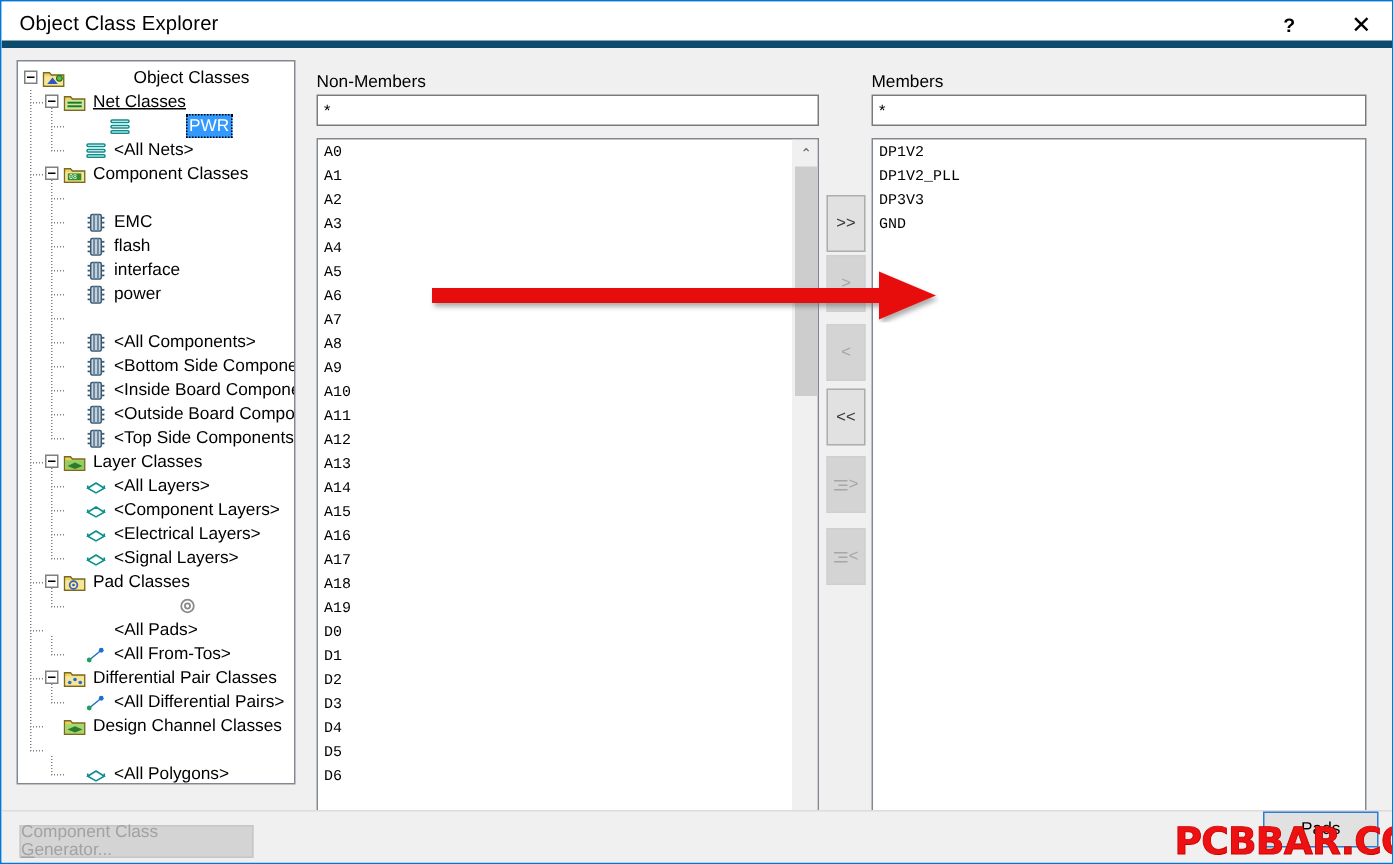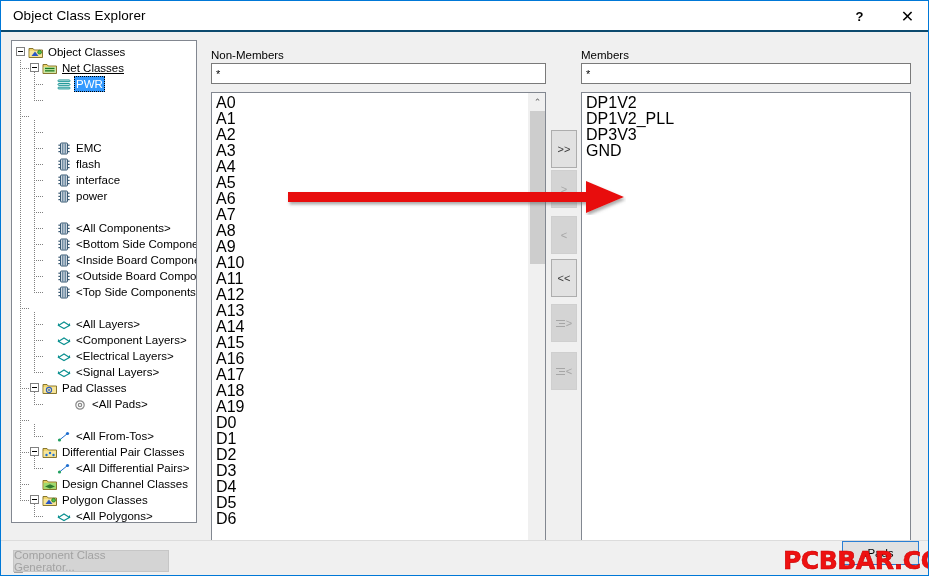--- a/index.html
+++ b/index.html
@@ -15,21 +15,21 @@
     width: 929px; height: 576px;
     background: #f0f0f0;
     border: 1px solid #0078d7;
     overflow: hidden;
   }
   
   #titlebar {
     position: absolute; left: 0; top: 0;
     width: 929px; height: 31px;
     background: #ffffff;
-    border-bottom: 2px solid #0c4a6e;
+    border-bottom: 5px solid #0c4a6e;
   }
   #title-text {
     position: absolute; left: 12px; top: 7px;
     font-size: 13.5px; color: #000000;
     letter-spacing: .1px;
   }
   .titlebtn {
     position: absolute; top: 0; height: 31px; width: 45px;
     display: flex; align-items: center; justify-content: center;
     font-size: 14px; color: #000; cursor: default;
@@ -119,23 +119,24 @@
     border: 1px solid #828790;
     background: #ffffff;
     overflow: hidden;
   }
   .listinner {
     position: absolute; left: 0; top: 0;
     padding: 2px 0 0 3px;
   }
   .litem {
     height: 16px; line-height: 16px;
-    font-size: 16px; color: #000;
+    font-size: 10px; color: #000;
     white-space: nowrap; cursor: default;
     padding-left: 1px;
+    font-family: Liberation Mono, monospace;
   }
 
   
   .vscroll {
     position: absolute; top: 0; right: 0;
     width: 17px; height: 100%;
     background: #f0f0f0;
     border-left: 1px solid #f0f0f0;
   }
   .sb-arrow {
@@ -238,48 +239,66 @@
     </div>
     <div class="titlebtn" id="close-btn">
       <span>✕</span>
     </div>
   </div>
 
   <div id="body">
 
     <div id="tree-panel">
       <div id="tree-scroll">
-          <div class="tnode" style="position: absolute; left: 0px; top: 3px; width: 100%;">
+          <div class="tnode" style="position: absolute; left: 0px; top: 3px; width: 100%; gap: 41px;">
             <div class="expander" style="left: 4px; top: 3px;"></div>
             <span class="ico" style="margin-left: 16px;"><svg width="16" height="15" viewBox="0 0 16 15">
                 <path d="M1 3.5 L5 3.5 L6.3 5 L14.5 5 L14.5 12.5 L1 12.5 Z" fill="#f0d469" stroke="#7a6a20" stroke-width="0.9"></path>
                 <path d="M1.6 5.8 L14 5.8 L14 11.9 L1.6 11.9 Z" fill="#f6e59a" stroke="none"></path>
                 <path d="M3.5 11 L7 6.6 L10.5 11 Z" fill="#2a56c6"></path>
                 <circle cx="11.6" cy="7.2" r="1.9" fill="#52c14a" stroke="#1c6b18" stroke-width="0.7"></circle>
               </svg></span>
             <span class="tlabel">Object Classes</span>
           </div>
           <div class="tnode" style="position: absolute; left: 0px; top: 19px; width: 100%; text-decoration: underline;">
             <div class="expander" style="left: 18px; top: 3px;"></div>
             <span class="ico" style="margin-left: 30px;"><svg width="16" height="15" viewBox="0 0 16 15">
                 <path d="M1 3.5 L5 3.5 L6.3 5 L14.5 5 L14.5 12.5 L1 12.5 Z" fill="#f0d469" stroke="#7a6a20" stroke-width="0.9"></path>
                 <path d="M1.6 5.8 L14 5.8 L14 11.9 L1.6 11.9 Z" fill="#c9e8a8" stroke="none"></path>
                 <rect x="3" y="6.8" width="9.5" height="1.3" fill="#1e7a1e"></rect>
                 <rect x="3" y="9.2" width="9.5" height="1.3" fill="#1e7a1e"></rect>
               </svg></span>
             <span class="tlabel">Net Classes</span>
           </div>
-          <div class="tnode sel" style="position: absolute; left: 0px; top: 35px; width: 100%;">
+          <div class="tnode sel" style="position: absolute; left: 16px; top: 35px; width: 100%; gap: 34px;">
             <span class="ico" style="margin-left: 44px;"><svg width="16" height="15" viewBox="0 0 16 15">
                 <rect x="2" y="3" width="12" height="1.7" rx="0.8" fill="none" stroke="#0a8f8f" stroke-width="1"></rect>
                 <rect x="2" y="6.6" width="12" height="1.7" rx="0.8" fill="none" stroke="#0a8f8f" stroke-width="1"></rect>
                 <rect x="2" y="10.2" width="12" height="1.7" rx="0.8" fill="none" stroke="#0a8f8f" stroke-width="1"></rect>
               </svg></span>
             <span class="tlabel">PWR</span>
           </div>
+          <div class="tnode" style="position: absolute; left: 0px; top: 51px; width: 100%;">
+            <span class="ico" style="margin-left: 44px;"><svg width="16" height="15" viewBox="0 0 16 15">
+                <rect x="2" y="3" width="12" height="1.7" rx="0.8" fill="none" stroke="#0a8f8f" stroke-width="1"></rect>
+                <rect x="2" y="6.6" width="12" height="1.7" rx="0.8" fill="none" stroke="#0a8f8f" stroke-width="1"></rect>
+                <rect x="2" y="10.2" width="12" height="1.7" rx="0.8" fill="none" stroke="#0a8f8f" stroke-width="1"></rect>
+              </svg></span>
+            <span class="tlabel">&lt;All Nets&gt;</span>
+          </div>
+          <div class="tnode" style="position: absolute; left: 0px; top: 67px; width: 100%;">
+            <div class="expander" style="left: 18px; top: 3px;"></div>
+            <span class="ico" style="margin-left: 30px;"><svg width="16" height="15" viewBox="0 0 16 15">
+                <path d="M1 3.5 L5 3.5 L6.3 5 L14.5 5 L14.5 12.5 L1 12.5 Z" fill="#f0d469" stroke="#7a6a20" stroke-width="0.9"></path>
+                <path d="M1.6 5.8 L14 5.8 L14 11.9 L1.6 11.9 Z" fill="#f6e59a" stroke="none"></path>
+                <rect x="3.2" y="6.6" width="9" height="4.6" fill="#2f8f2f"></rect>
+                <text x="4" y="10.6" font-size="4.4" fill="#fff" font-family="monospace">08</text>
+              </svg></span>
+            <span class="tlabel">Component Classes</span>
+          </div>
           <div class="tnode" style="position: absolute; left: 0px; top: 99px; width: 100%;">
             <span class="ico" style="margin-left: 44px;"><svg width="16" height="15" viewBox="0 0 16 15">
                 <rect x="4.5" y="2" width="7" height="11" rx="1" fill="#cfd8e0" stroke="#3b5a73" stroke-width="1"></rect>
                 <rect x="6" y="2" width="1.4" height="11" fill="#6f8ca3"></rect>
                 <rect x="8.6" y="2" width="1.4" height="11" fill="#6f8ca3"></rect>
                 <rect x="2.4" y="3.6" width="2" height="1.2" fill="#3b5a73"></rect>
                 <rect x="2.4" y="6.8" width="2" height="1.2" fill="#3b5a73"></rect>
                 <rect x="2.4" y="10" width="2" height="1.2" fill="#3b5a73"></rect>
                 <rect x="11.6" y="3.6" width="2" height="1.2" fill="#3b5a73"></rect>
                 <rect x="11.6" y="6.8" width="2" height="1.2" fill="#3b5a73"></rect>
@@ -391,20 +410,29 @@
                 <rect x="6" y="2" width="1.4" height="11" fill="#6f8ca3"></rect>
                 <rect x="8.6" y="2" width="1.4" height="11" fill="#6f8ca3"></rect>
                 <rect x="2.4" y="3.6" width="2" height="1.2" fill="#3b5a73"></rect>
                 <rect x="2.4" y="6.8" width="2" height="1.2" fill="#3b5a73"></rect>
                 <rect x="2.4" y="10" width="2" height="1.2" fill="#3b5a73"></rect>
                 <rect x="11.6" y="3.6" width="2" height="1.2" fill="#3b5a73"></rect>
                 <rect x="11.6" y="6.8" width="2" height="1.2" fill="#3b5a73"></rect>
                 <rect x="11.6" y="10" width="2" height="1.2" fill="#3b5a73"></rect>
               </svg></span>
             <span class="tlabel">&lt;Top Side Components&gt;</span>
+          </div>
+          <div class="tnode" style="position: absolute; left: 0px; top: 259px; width: 100%;">
+            <div class="expander" style="left: 18px; top: 3px;"></div>
+            <span class="ico" style="margin-left: 30px;"><svg width="16" height="15" viewBox="0 0 16 15">
+                <path d="M1 3.5 L5 3.5 L6.3 5 L14.5 5 L14.5 12.5 L1 12.5 Z" fill="#e9d05f" stroke="#7a6a20" stroke-width="0.9"></path>
+                <path d="M1.6 5.8 L14 5.8 L14 11.9 L1.6 11.9 Z" fill="#8fd060" stroke="none"></path>
+                <path d="M3 9.6 L8 7.3 L13 9.6 L8 11.6 Z" fill="#2f7a2f"></path>
+              </svg></span>
+            <span class="tlabel">Layer Classes</span>
           </div>
           <div class="tnode" style="position: absolute; left: 0px; top: 275px; width: 100%;">
             <span class="ico" style="margin-left: 44px;"><svg width="16" height="15" viewBox="0 0 16 15">
                 <path d="M2.5 8.5 L8 5 L13.5 8.5 L8 11.6 Z" fill="none" stroke="#0a9090" stroke-width="1.1"></path>
                 <path d="M2.5 8.5 L2.5 6.6 M13.5 8.5 L13.5 6.6" stroke="#0a9090" stroke-width="1.1" fill="none"></path>
               </svg></span>
             <span class="tlabel">&lt;All Layers&gt;</span>
           </div>
           <div class="tnode" style="position: absolute; left: 0px; top: 291px; width: 100%;">
             <span class="ico" style="margin-left: 44px;"><svg width="16" height="15" viewBox="0 0 16 15">
@@ -430,21 +458,21 @@
           <div class="tnode" style="position: absolute; left: 0px; top: 339px; width: 100%;">
             <div class="expander" style="left: 18px; top: 3px;"></div>
             <span class="ico" style="margin-left: 30px;"><svg width="16" height="15" viewBox="0 0 16 15">
                 <path d="M1 3.5 L5 3.5 L6.3 5 L14.5 5 L14.5 12.5 L1 12.5 Z" fill="#f0d469" stroke="#7a6a20" stroke-width="0.9"></path>
                 <path d="M1.6 5.8 L14 5.8 L14 11.9 L1.6 11.9 Z" fill="#f6e59a" stroke="none"></path>
                 <circle cx="7" cy="9" r="2.6" fill="none" stroke="#2f5fbf" stroke-width="1.1"></circle>
                 <circle cx="7" cy="9" r="0.9" fill="#2f5fbf"></circle>
               </svg></span>
             <span class="tlabel">Pad Classes</span>
           </div>
-          <div class="tnode" style="position: absolute; left: 16px; top: 355px; width: 100%;">
+          <div class="tnode" style="position: absolute; left: 0px; top: 355px; width: 100%; flex-direction: column;">
             <span class="ico" style="margin-left: 44px;"><svg width="16" height="15" viewBox="0 0 16 15">
                 <circle cx="8" cy="8" r="4.2" fill="none" stroke="#8a8a8a" stroke-width="1.2"></circle>
                 <circle cx="8" cy="8" r="1.7" fill="none" stroke="#8a8a8a" stroke-width="1.2"></circle>
               </svg></span>
             <span class="tlabel">&lt;All Pads&gt;</span>
           </div>
           <div class="tnode" style="position: absolute; left: 0px; top: 387px; width: 100%;">
             <span class="ico" style="margin-left: 44px;"><svg width="16" height="15" viewBox="0 0 16 15">
                 <line x1="3.5" y1="11" x2="11.5" y2="4.5" stroke="#1f6fd0" stroke-width="1"></line>
                 <circle cx="3.5" cy="11" r="1.6" fill="#1f9f5f"></circle>
@@ -471,30 +499,20 @@
               </svg></span>
             <span class="tlabel">&lt;All Differential Pairs&gt;</span>
           </div>
           <div class="tnode" style="position: absolute; left: 0px; top: 435px; width: 100%;">
             <span class="ico" style="margin-left: 30px;"><svg width="16" height="15" viewBox="0 0 16 15">
                 <path d="M1 3.5 L5 3.5 L6.3 5 L14.5 5 L14.5 12.5 L1 12.5 Z" fill="#e9d05f" stroke="#7a6a20" stroke-width="0.9"></path>
                 <path d="M1.6 5.8 L14 5.8 L14 11.9 L1.6 11.9 Z" fill="#9fd96f" stroke="none"></path>
                 <path d="M3 9.4 L8 7.2 L13 9.4 L8 11.4 Z" fill="#2f7a2f"></path>
               </svg></span>
             <span class="tlabel">Design Channel Classes</span>
-          </div>
-          <div class="tnode" style="position: absolute; left: 0px; top: 451px; width: 100%;">
-            <div class="expander" style="left: 18px; top: 3px;"></div>
-            <span class="ico" style="margin-left: 30px;"><svg width="16" height="15" viewBox="0 0 16 15">
-                <path d="M1 3.5 L5 3.5 L6.3 5 L14.5 5 L14.5 12.5 L1 12.5 Z" fill="#f0d469" stroke="#7a6a20" stroke-width="0.9"></path>
-                <path d="M1.6 5.8 L14 5.8 L14 11.9 L1.6 11.9 Z" fill="#f6e59a" stroke="none"></path>
-                <path d="M3.5 11 L7 6.6 L10.5 11 Z" fill="#2a56c6"></path>
-                <circle cx="11.6" cy="7.2" r="1.9" fill="#52c14a" stroke="#1c6b18" stroke-width="0.7"></circle>
-              </svg></span>
-            <span class="tlabel">Polygon Classes</span>
           </div>
           <div class="tnode" style="position: absolute; left: 0px; top: 467px; width: 100%;">
             <span class="ico" style="margin-left: 44px;"><svg width="16" height="15" viewBox="0 0 16 15">
                 <path d="M2.5 8.5 L8 5 L13.5 8.5 L8 11.6 Z" fill="none" stroke="#0a9090" stroke-width="1.1"></path>
                 <path d="M2.5 8.5 L2.5 6.6 M13.5 8.5 L13.5 6.6" stroke="#0a9090" stroke-width="1.1" fill="none"></path>
               </svg></span>
             <span class="tlabel">&lt;All Polygons&gt;</span>
           </div>
           <div class="vdot" style="left: 8px; top: 19px; height: 441px;"></div>
           <div class="vdot" style="left: 22px; top: 31px; height: 29px;"></div>

